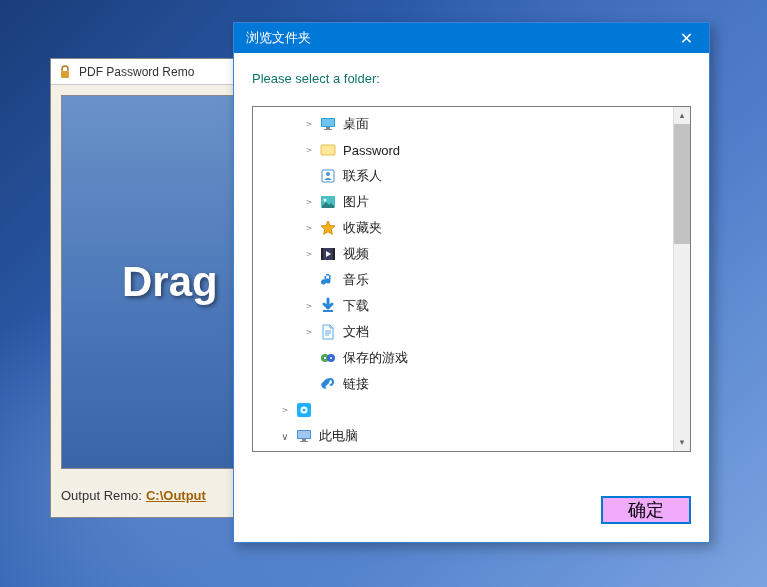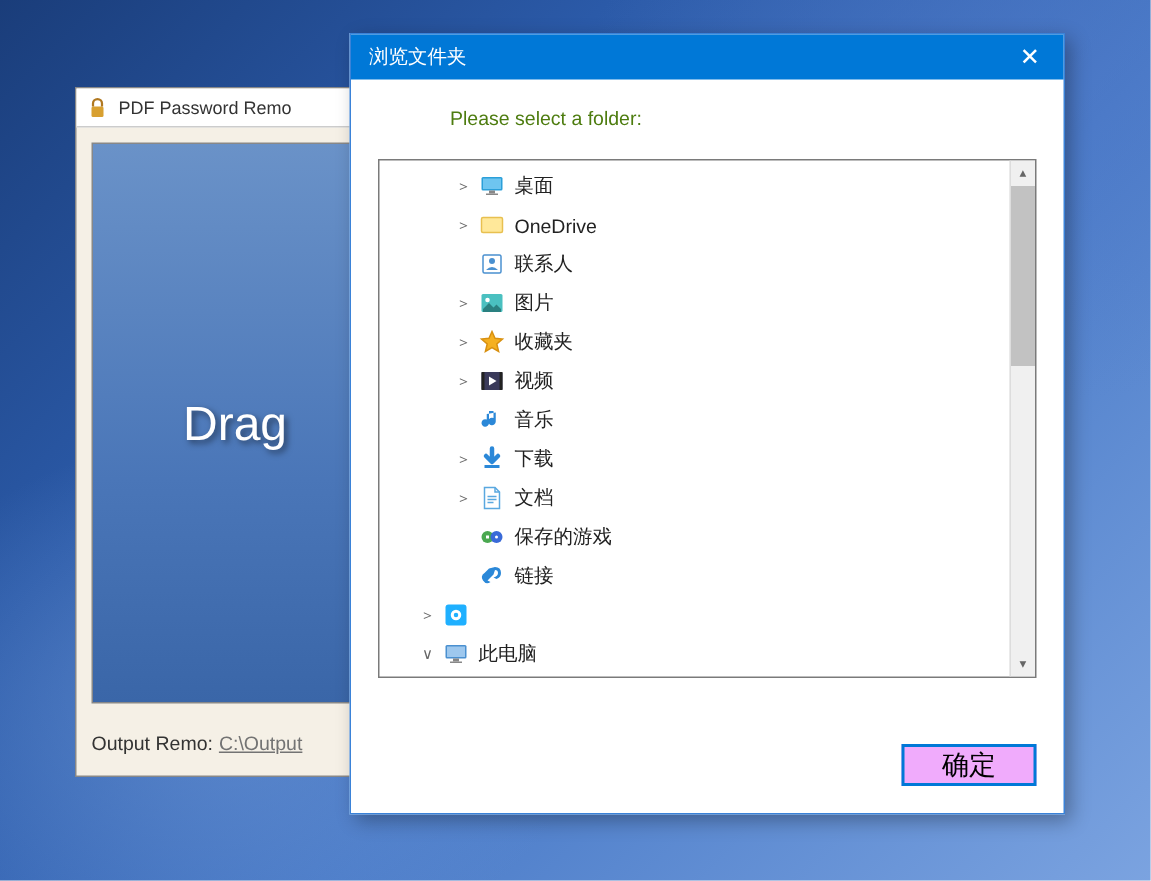--- a/index.html
+++ b/index.html
@@ -32,48 +32,48 @@
   background: #e8e8e8; border: 1px solid #aaa; font-size: 13px; color: #333; cursor: pointer;
 }
 .parent-body {
   position: absolute; left: 10px; right: 10px; top: 36px; bottom: 48px;
   background: linear-gradient(180deg, #6a92c8 0%, #4a76b8 60%, #3a66a8 100%);
   border: 1px solid #888;
   display: flex; align-items: center; justify-content: flex-start;
   padding-left: 60px;
 }
 .drag-text {
-  font-size: 32px; font-weight: normal; color: #fff;
+  font-size: 42px; font-weight: bold; color: #fff;
   text-shadow: 2px 2px 4px rgba(0,0,0,0.5);
 }
 .parent-footer {
   position: absolute; left: 10px; right: 10px; bottom: 8px; height: 28px;
   display: flex; align-items: center; font-size: 13px; color: #333;
 }
 .parent-footer .label { margin-right: 4px; }
-.parent-footer .link { color: #737373; text-decoration: underline; cursor: pointer; }
+.parent-footer .link { color: #a16207; text-decoration: underline; cursor: pointer; font-weight: bold; }
 
 
 .dialog {
   position: absolute; left: 233px; top: 22px; width: 477px; height: 521px;
   background: #fff; border: 1px solid #3a82d8;
   box-shadow: 4px 4px 12px rgba(0,0,0,0.3);
   display: flex; flex-direction: column;
 }
 .dialog-titlebar {
   height: 30px; background: #0078d7; color: #fff;
   display: flex; align-items: center; padding-left: 12px;
 }
 .dialog-titlebar .title { font-size: 13px; flex: 1; }
 .dialog-close {
   width: 45px; height: 30px; display: flex; align-items: center; justify-content: center;
   font-size: 16px; cursor: pointer;
 }
 .dialog-instruction {
-  padding: 18px 18px 12px; font-size: 13px; color: #4d7c0f; margin-left: 48px;
+  padding: 18px 18px 12px; font-size: 13px; color: #0f766e;
 }
 .tree-container {
   margin: 8px 18px 0; height: 346px;
   border: 1px solid #7a7a7a; background: #fff;
   display: flex; overflow: hidden;
 }
 .tree {
   flex: 1; overflow: hidden; padding: 4px 0;
 }
 .tree-item {
@@ -157,21 +157,21 @@
           </span>
           <span class="label">桌面</span>
         </div>
         <div class="tree-item lvl2">
           <span class="expander">＞</span>
           <span class="ticon">
             <svg width="18" height="18" viewBox="0 0 18 18">
               <rect x="2" y="4" width="14" height="10" rx="1" fill="#ffe89a" stroke="#e8c050"></rect>
             </svg>
           </span>
-          <span class="label">OneDrive</span>
+          <span class="label">Password</span>
         </div>
         <div class="tree-item lvl2">
           <span class="expander"></span>
           <span class="ticon">
             <svg width="18" height="18" viewBox="0 0 18 18">
               <rect x="3" y="3" width="12" height="12" rx="1" fill="#fff" stroke="#4a90d0"></rect>
               <circle cx="9" cy="7" r="2" fill="#4a90d0"></circle>
               <path d="M5 13 q4 -4 8 0" fill="#4a90d0"></path>
             </svg>
           </span>

